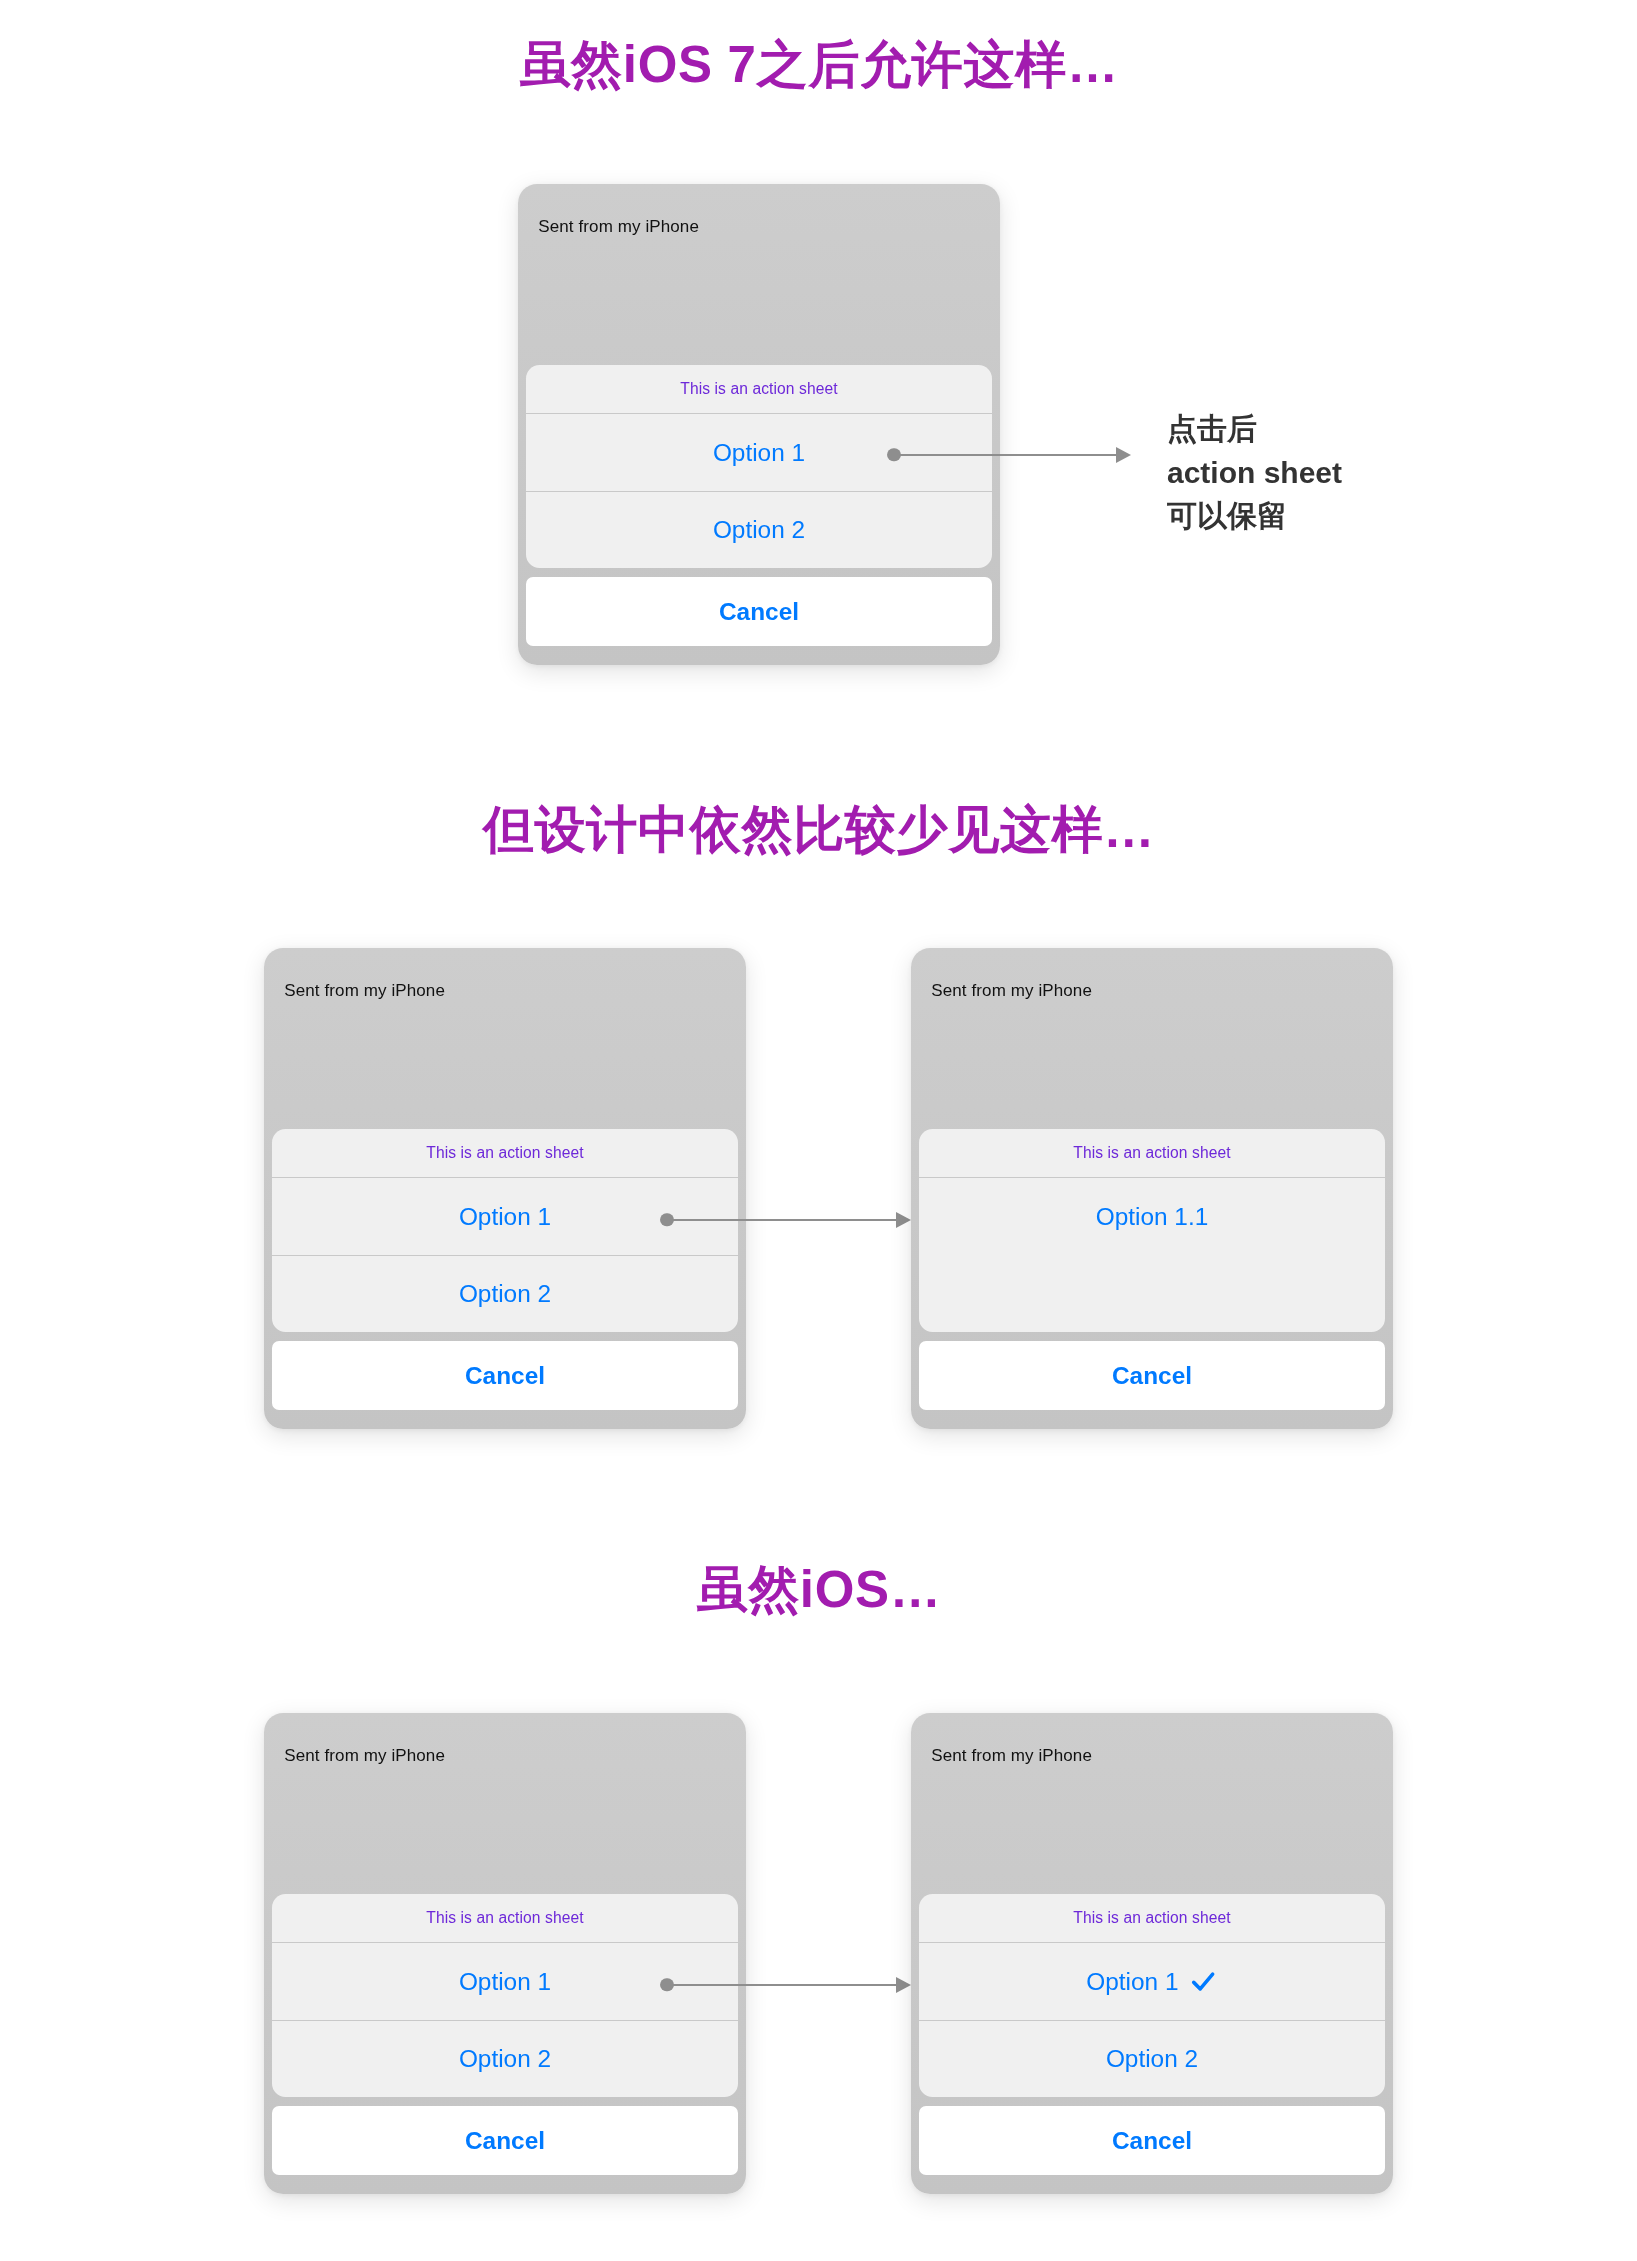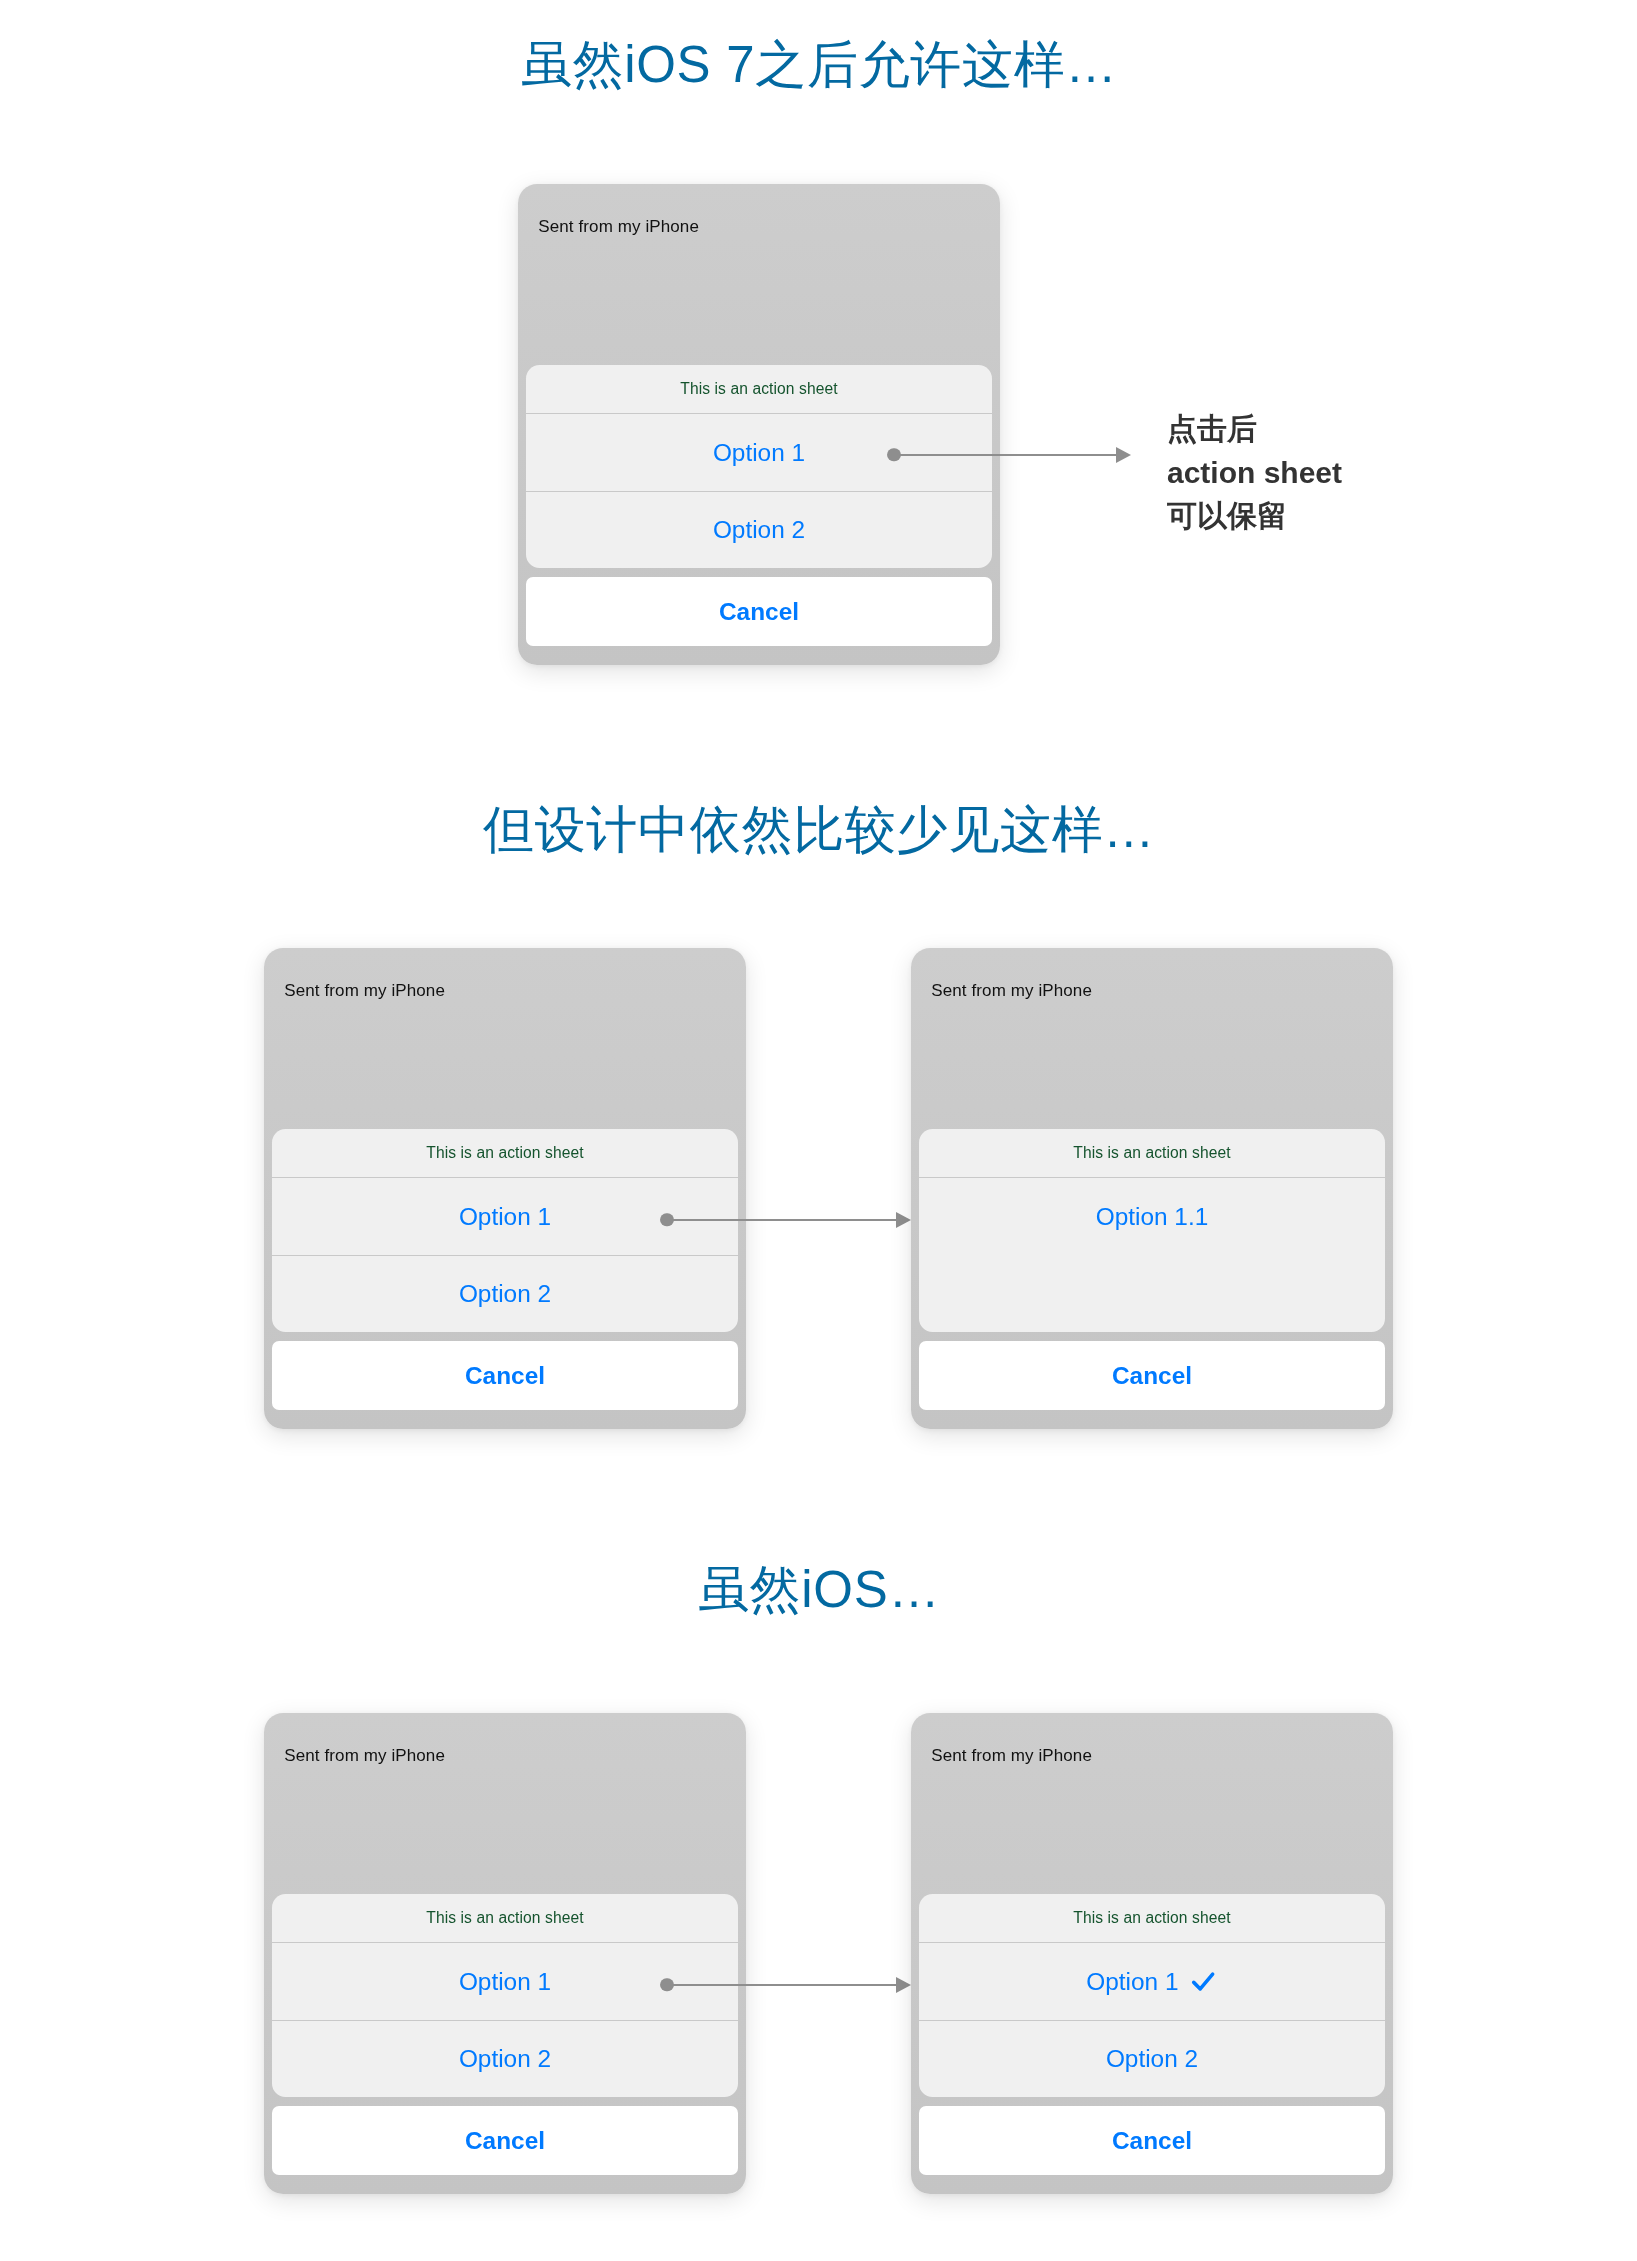--- a/index.html
+++ b/index.html
@@ -15,22 +15,22 @@
     width: 1638px;
     height: 2261px;
     overflow: hidden;
   }
 
   
   .heading {
     position: absolute;
     width: 100%;
     text-align: center;
-    font-weight: normal;
-    color: #0369a1;
+    font-weight: bold;
+    color: #a21caf;
     letter-spacing: 0.7px;
     white-space: nowrap;
   }
   #heading-1 { top: 32.5px;   font-size: 51px; line-height: 1.25; }
   #heading-2 { top: 798px; font-size: 51px; line-height: 1.25; }
   #heading-3 { top: 1558px; font-size: 51px; line-height: 1.25; }
 
   
   .card {
     position: absolute;
@@ -53,21 +53,21 @@
   .sheet-group {
     position: absolute;
     left: 8.1px;
     right: 8.1px;
     border-radius: 13.5px;
     background: #f0f0f0;
     overflow: hidden;
   }
   .sheet-title {
     text-align: center;
-    color: #14532d;
+    color: #6d28d9;
     font-size: 15.6px;
     letter-spacing: 0.1px;
     border-bottom: 0.7px solid #c9c9c9;
     display: flex;
     align-items: center;
     justify-content: center;
   }
   .sheet-option {
     text-align: center;
     color: #007aff;

